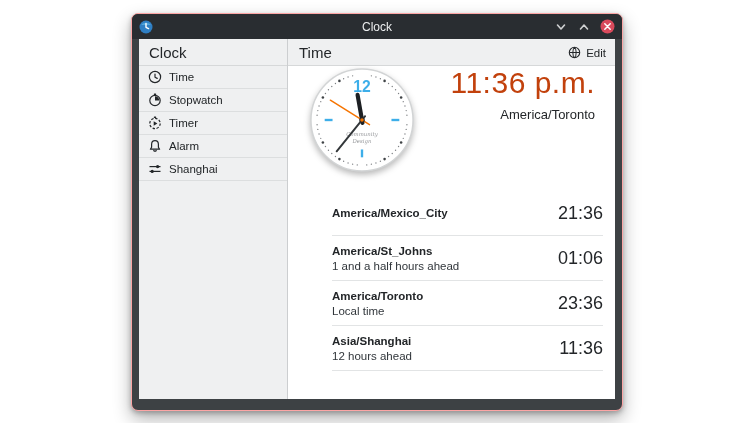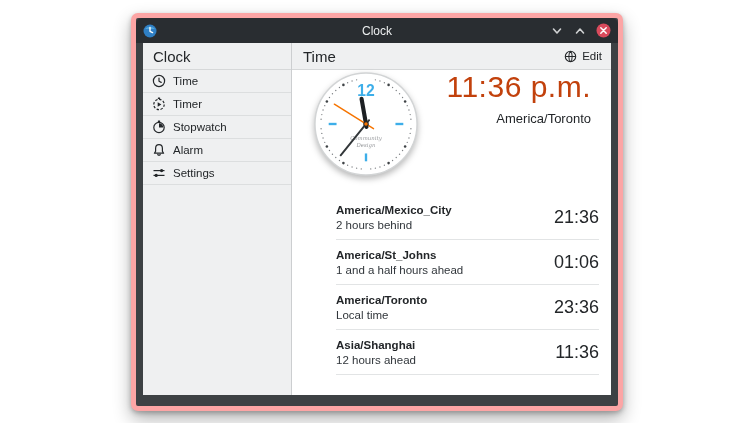--- a/index.html
+++ b/index.html
@@ -1,19 +1,19 @@
 <!DOCTYPE html>
 <html><head>
 <meta charset="utf-8">
 <style>
   * { margin:0; padding:0; box-sizing:border-box; }
   html,body { width:752px; height:423px; background:#ffffff; overflow:hidden;
               font-family:"Liberation Sans", sans-serif; }
   .window { position:absolute; left:131px; top:13px; width:492px; height:398px;
-            background:#3d4144; border:5px solid #fca5a5; border-radius:7px;
+            background:#3d4144; border:1px solid #fca5a5; border-radius:7px;
             box-shadow:0 8px 18px rgba(0,0,0,.30), 0 2px 5px rgba(0,0,0,.25); }
   
   .titlebar { height:25px; display:flex; align-items:center; padding:0 7px;
               background:#292d31; border-radius:6px 6px 0 0; position:relative; }
   .app-icon { width:14px; height:14px; flex:0 0 auto; }
   .tb-title { position:absolute; left:0; right:0; text-align:center;
               color:#eceeef; font-size:12px; pointer-events:none; }
   .tb-controls { margin-left:auto; display:flex; align-items:center; gap:7px; z-index:2; }
   .tb-btn { width:16px; height:16px; display:flex; align-items:center; justify-content:center; cursor:pointer; }
   
@@ -25,21 +25,21 @@
   .sidebar-header { height:27px; display:flex; align-items:center; padding-left:10px;
                     font-size:15px; color:#232629; border-bottom:1px solid #d6d8d9; }
   .nav-item { height:23px; display:flex; align-items:center; gap:7px; padding-left:9px;
               font-size:11.5px; color:#232629; border-bottom:1px solid #dcdedf; cursor:pointer; }
   .nav-item svg { flex:0 0 auto; }
   
   .main { flex:1; background:#ffffff; display:flex; flex-direction:column; }
   .main-header { height:27px; background:#eff0f1; border-bottom:1px solid #d6d8d9;
                  display:flex; align-items:center; padding:0 9px 0 11px; }
   .main-title { font-size:15px; color:#232629; }
-  .edit-btn { margin-left:auto; display:flex; align-items:center; gap:5px; background:none;
+  .edit-btn { margin-left:auto; display:flex; align-items:flex-end; gap:5px; background:none;
               border:none; font-family:inherit; font-size:11.5px; color:#232629; cursor:pointer; }
   
   .top-section { height:125px; display:flex; align-items:flex-start;
                  padding:0 20px 0 20px; }
   .clock-wrap { width:108px; height:108px; }
   .clock-wrap svg { filter:drop-shadow(0 3px 3px rgba(0,0,0,.28)); }
   .digital { margin-left:auto; text-align:right; }
   .big-time { font-size:30px; font-weight:400; color:#c2410c; letter-spacing:.5px; }
   .cur-zone { font-size:13px; color:#232629; margin-top:7px; }
   
@@ -91,52 +91,52 @@
       <div class="nav-item">
         <svg width="14" height="14" viewBox="0 0 14 14">
           <circle cx="7" cy="7" r="5.6" fill="none" stroke="#232629" stroke-width="1.2"></circle>
           <path d="M7 4 L7 7.3 L9.2 8.4" stroke="#232629" stroke-width="1.2" fill="none" stroke-linecap="round" stroke-linejoin="round"></path>
         </svg>
         <span>Time</span>
       </div>
 
       <div class="nav-item">
         <svg width="14" height="14" viewBox="0 0 14 14">
+          <circle cx="7" cy="7.5" r="5.2" fill="none" stroke="#232629" stroke-width="1.2"></circle>
+          <rect x="5.8" y="0.6" width="2.4" height="1.4" rx="0.5" fill="#232629"></rect>
+          <path d="M7 7.5 L7 3.2 A4.3 4.3 0 0 1 11.3 7.5 Z" fill="#232629"></path>
+        </svg>
+        <span>Stopwatch</span>
+      </div>
+
+      <div class="nav-item">
+        <svg width="14" height="14" viewBox="0 0 14 14">
           <circle cx="7" cy="7.5" r="5.2" fill="none" stroke="#232629" stroke-width="1.2" stroke-dasharray="2.4 1.6"></circle>
           <rect x="5.8" y="0.6" width="2.4" height="1.4" rx="0.5" fill="#232629"></rect>
           <polygon points="5.7,5.2 9.4,7.5 5.7,9.8" fill="#232629"></polygon>
         </svg>
         <span>Timer</span>
-      </div>
-
-      <div class="nav-item">
-        <svg width="14" height="14" viewBox="0 0 14 14">
-          <circle cx="7" cy="7.5" r="5.2" fill="none" stroke="#232629" stroke-width="1.2"></circle>
-          <rect x="5.8" y="0.6" width="2.4" height="1.4" rx="0.5" fill="#232629"></rect>
-          <path d="M7 7.5 L7 3.2 A4.3 4.3 0 0 1 11.3 7.5 Z" fill="#232629"></path>
-        </svg>
-        <span>Stopwatch</span>
       </div>
 
       <div class="nav-item">
         <svg width="14" height="14" viewBox="0 0 14 14">
           <path d="M7 1.6 C4.8 1.6 3.6 3.3 3.6 5.4 L3.6 8.2 L2.4 10.2 L11.6 10.2 L10.4 8.2 L10.4 5.4 C10.4 3.3 9.2 1.6 7 1.6 Z" fill="none" stroke="#232629" stroke-width="1.2" stroke-linejoin="round"></path>
           <path d="M5.8 11.4 A1.3 1.3 0 0 0 8.2 11.4" fill="none" stroke="#232629" stroke-width="1.2" stroke-linecap="round"></path>
         </svg>
         <span>Alarm</span>
       </div>
 
       <div class="nav-item">
         <svg width="14" height="14" viewBox="0 0 14 14">
           <line x1="1.5" y1="4.6" x2="12.5" y2="4.6" stroke="#232629" stroke-width="1.2"></line>
           <circle cx="9.6" cy="4.6" r="1.6" fill="#232629"></circle>
           <line x1="1.5" y1="9.4" x2="12.5" y2="9.4" stroke="#232629" stroke-width="1.2"></line>
           <circle cx="4.2" cy="9.4" r="1.6" fill="#232629"></circle>
         </svg>
-        <span>Settings</span>
+        <span>Shanghai</span>
       </div>
     </aside>
 
     <section class="main">
       <div class="main-header">
         <span class="main-title">Time</span>
         <button class="edit-btn">
           <svg width="13" height="13" viewBox="0 0 14 14">
             <circle cx="7" cy="7" r="5.6" fill="none" stroke="#232629" stroke-width="1.2"></circle>
             <path d="M1.6 7 L12.4 7 M7 1.4 C4.6 3.2 4.6 10.8 7 12.6 M7 1.4 C9.4 3.2 9.4 10.8 7 12.6" fill="none" stroke="#232629" stroke-width="1.1"></path>
@@ -221,21 +221,20 @@
         <div class="digital">
           <div class="big-time">11:36 p.m.</div>
           <div class="cur-zone">America/Toronto</div>
         </div>
       </div>
 
       <div class="tz-list">
         <div class="tz-row">
           <div class="tz-text">
             <div class="tz-name">America/Mexico_City</div>
-            <div class="tz-offset">2 hours behind</div>
           </div>
           <div class="tz-time">21:36</div>
         </div>
         <div class="tz-row">
           <div class="tz-text">
             <div class="tz-name">America/St_Johns</div>
             <div class="tz-offset">1 and a half hours ahead</div>
           </div>
           <div class="tz-time">01:06</div>
         </div>

